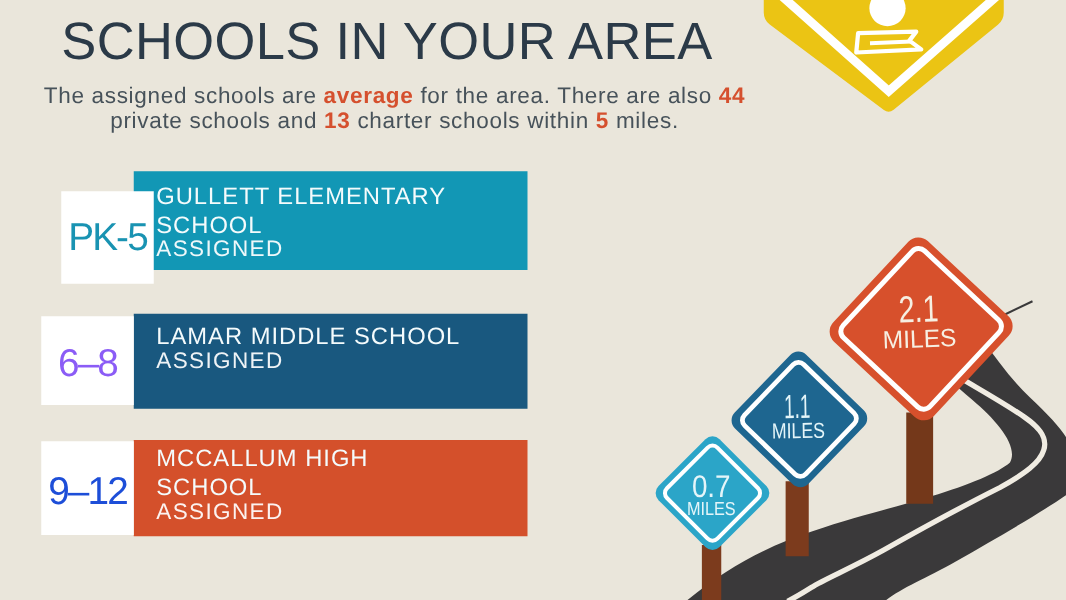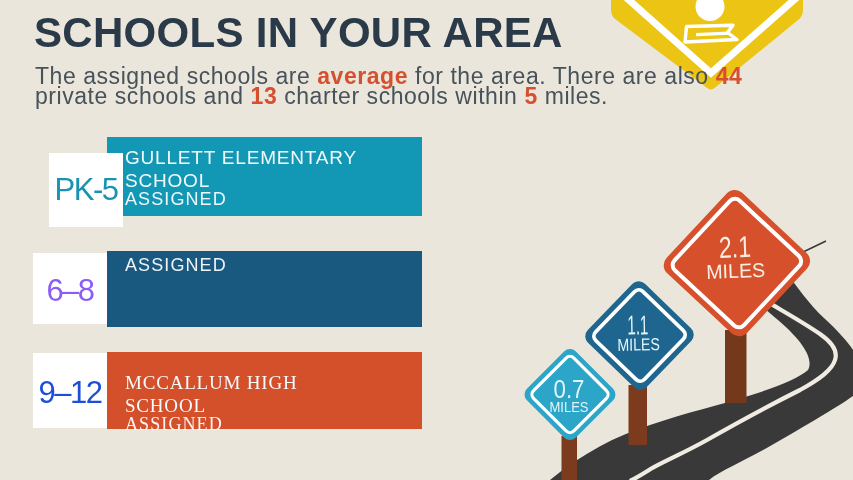--- a/index.html
+++ b/index.html
@@ -78,47 +78,48 @@
   <g transform="translate(736.9,263.1) rotate(-2)">
     <g transform="rotate(45)">
       <rect x="-55" y="-55" width="110" height="110" rx="11" fill="#d7502c"></rect>
       <rect x="-47.5" y="-47.5" width="95" height="95" rx="7" fill="none" stroke="#ffffff" stroke-width="4"></rect>
     </g>
     <text x="-1.5" y="-5.7" text-anchor="middle" font-size="30" textLength="32" lengthAdjust="spacingAndGlyphs" fill="#f6efe2">2.1</text>
     <text x="-1.5" y="14.7" text-anchor="middle" font-size="20" textLength="59" lengthAdjust="spacingAndGlyphs" fill="#f6efe2">MILES</text>
   </g>
 </svg>
 
-<div class="abs" style="left:34px;top:8.5px;font-size:42px;font-weight:bold;color:#2b3a48;letter-spacing:0.3px;">SCHOOLS IN YOUR AREA</div>
+<div class="abs" style="left:49px;top:8.5px;font-size:42px;font-weight:normal;color:#2b3a48;letter-spacing:0.3px;">SCHOOLS IN YOUR AREA</div>
 
-<div class="abs" style="left:35px;top:65.5px;font-size:23px;line-height:20.7px;color:#47525a;white-space:nowrap;letter-spacing:0.55px;">The assigned schools are <span class="o">average</span> for the area. There are also <span class="o">44</span><br>private schools and <span class="o">13</span> charter schools within <span class="o">5</span> miles.</div>
+<div class="abs" style="left:35px;top:65.5px;font-size:18px;line-height:20.7px;color:#47525a;white-space:nowrap;letter-spacing:0.55px;text-align:center;">The assigned schools are <span class="o">average</span> for the area. There are also <span class="o">44</span><br>private schools and <span class="o">13</span> charter schools within <span class="o">5</span> miles.</div>
 
 <div class="card" style="top:137px;height:79px;background:#1297b5;">
   <div style="padding:8.5px 0 0 18px;">
 
     <div class="sname">GULLETT ELEMENTARY<br>SCHOOL</div>
 
     <div class="asg">ASSIGNED</div>
   </div>
 </div>
 
 <div class="lvl" style="top:152.5px;height:74px;color:#1993b2;margin-left:16px;">PK-5</div>
 
 <div class="card" style="top:250.5px;height:76.5px;background:#19587f;">
   <div style="padding:7px 0 0 18px;">
 
+    <div class="sname">LAMAR MIDDLE SCHOOL</div>
 
     <div class="asg">ASSIGNED</div>
   </div>
 </div>
 
 <div class="lvl" style="top:253px;height:71px;color:#8b5cf6;padding-top:5px;box-sizing:border-box;">6–8</div>
 
 <div class="card" style="top:351.5px;height:77px;background:#d4502b;">
-  <div style="padding:19px 0 0 18px;font-family:Liberation Serif, serif;">
+  <div style="padding:4px 0 0 18px;">
 
     <div class="sname">MCCALLUM HIGH<br>SCHOOL</div>
 
     <div class="asg">ASSIGNED</div>
   </div>
 </div>
 
 <div class="lvl" style="top:352.5px;height:75.5px;color:#1d4ed8;padding-top:5px;box-sizing:border-box;">9–12</div>
 
 </body></html>

